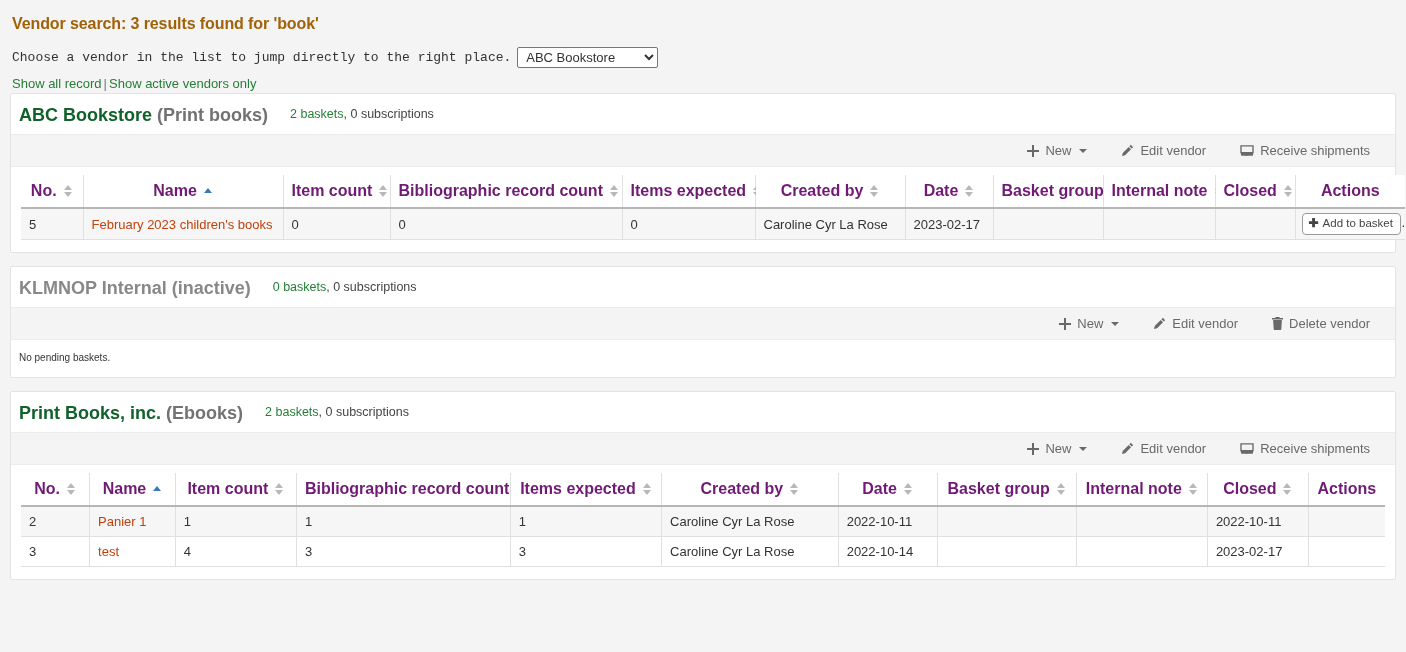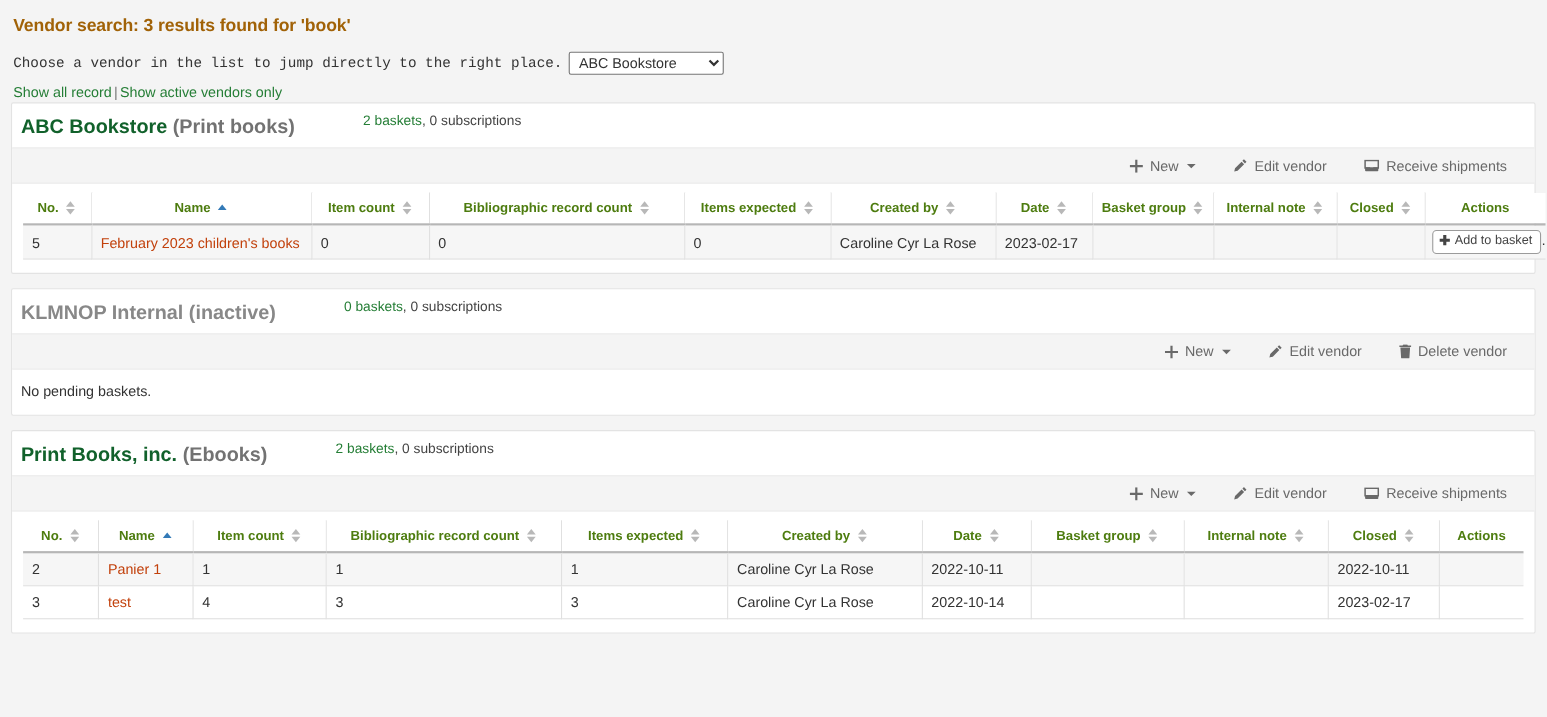--- a/index.html
+++ b/index.html
@@ -65,22 +65,21 @@
   .card {
     background: #ffffff;
     border: 1px solid #e3e3e3;
     border-radius: 2px;
     margin-bottom: 13px;
     padding: 0;
   }
   .card-head {
     padding: 10px 8px 8px 8px;
     display: flex;
-    align-items: flex-start;
-    gap: 40px;
+    align-items: center;
   }
   .vendor-name {
     font-size: 18px;
     font-weight: bold;
     line-height: 22px;
     margin: 0;
   }
   .vendor-name .nm-active { color: #11612b; }
   .vendor-name .nm-inactive { color: #888888; font-weight: bold; }
   .vendor-name .vtype { color: #727272; font-weight: bold; }
@@ -120,40 +119,40 @@
     border-left: 4px solid transparent;
     border-right: 4px solid transparent;
     border-top: 4px solid #696969;
     margin-left: 2px;
   }
   .ico { display: inline-block; line-height: 0; }
   .ico svg { display: block; }
 
   .nobaskets {
     padding: 12px 8px 14px 8px;
-    font-size: 13px;
+    font-size: 10px;
     color: #333;
   }
 
   
   .tbl-wrap { padding: 8px 10px 12px 10px; }
   table.k {
     width: 100%;
     border-collapse: collapse;
     font-size: 13px;
     table-layout: fixed;
   }
   table.k th {
     background: #ffffff;
     border: 1px solid #e0e0e0;
     border-top: none;
     border-bottom: 2px solid #b6b6b6;
-    font-size: 12px;
+    font-size: 16px;
     font-weight: bold;
-    color: #4d7c0f;
+    color: #701a75;
     padding: 7px 8px;
     text-align: center;
     vertical-align: middle;
     white-space: nowrap;
     position: relative;
     cursor: pointer;
   }
   table.k th.noborder-l { border-left: none; }
   table.k th.noborder-r { border-right: none; }
   table.k td {

